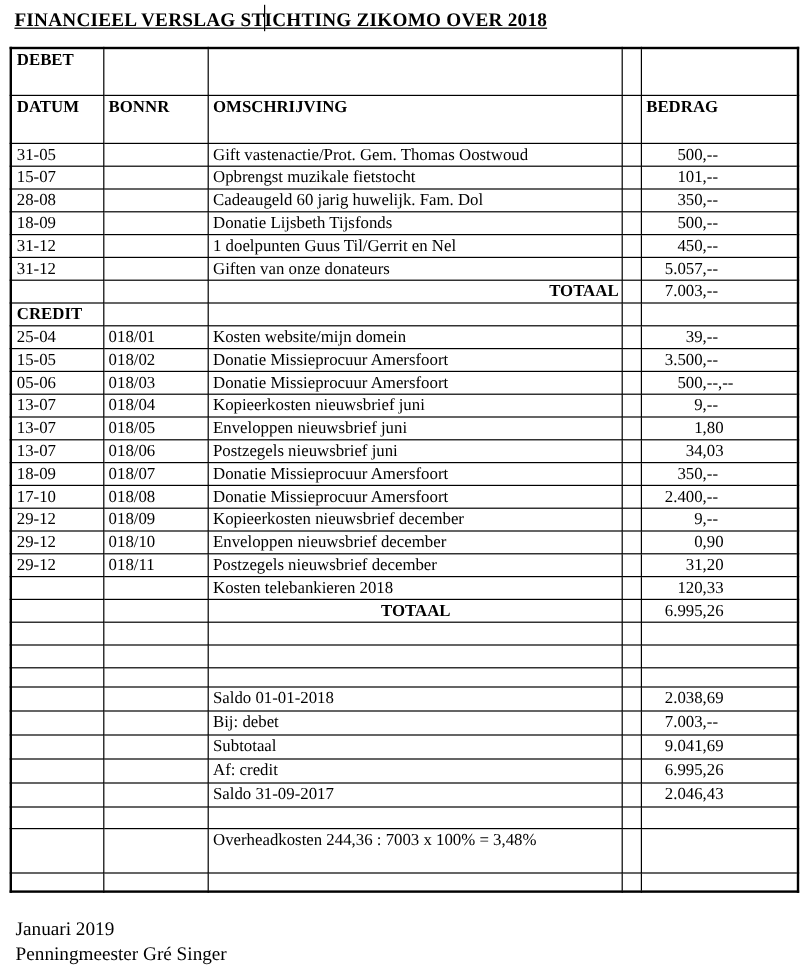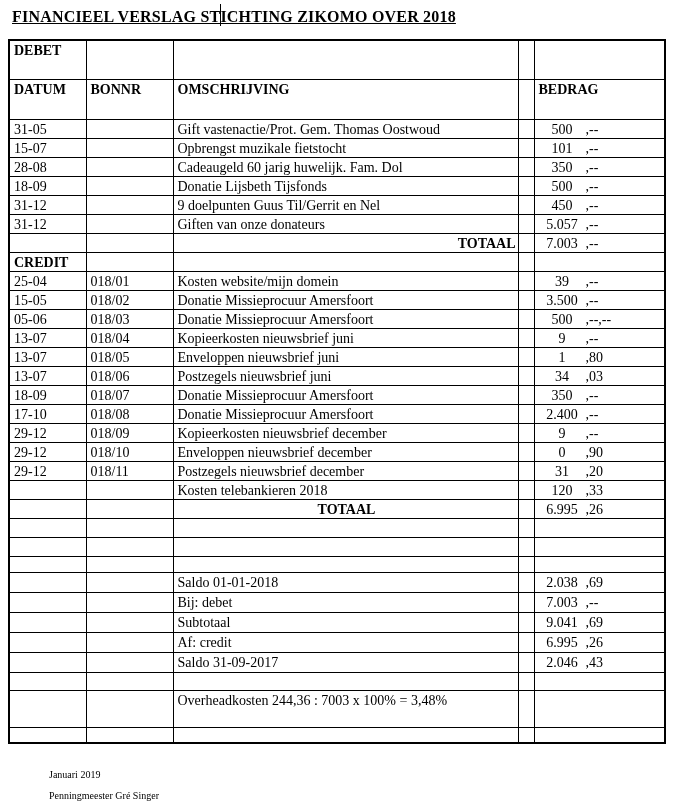--- a/index.html
+++ b/index.html
@@ -34,24 +34,24 @@
   tr.h20 { height:20px; }
   tr.h19 { height:19px; }
   tr.h18 { height:18px; }
   tr.h37 { height:37px; }
   tr.h16 { height:16px; }
   td.bold-cell { font-weight:bold; font-size:16px; padding-top:3px; }
   td.header-cell { font-weight:bold; font-size:16px; padding-top:4px; }
   td.totaal-right { font-weight:bold; font-size:16px; text-align:right; padding-right:75px; padding-top:0; line-height:18px; }
   td.totaal-center { font-weight:bold; font-size:16px; text-align:center; padding-top:0; line-height:18px; }
   td.bedrag-cell { padding-left:0; padding-right:0; }
-  .amt-int { display:inline-block; width:47px; text-align:center; }
+  .amt-int { display:inline-block; width:47px; text-align:right; }
   .doc-footer {
     position:absolute; left:13px; top:764px;
-    font-size:10px; line-height:21px;margin-left:36px;
+    font-size:16px; line-height:21px;
   }
 </style>
 </head>
 <body>
 
 <div class="doc-title">
   <span class="tpart">FINANCIEEL VERSLAG ST</span><span class="caret"></span><span class="tpart">ICHTING ZIKOMO OVER 2018</span>
 </div>
 
 <table class="ledger">
@@ -101,21 +101,21 @@
       <tr class="h19">
         <td>18-09</td>
         <td></td>
         <td>Donatie Lijsbeth Tijsfonds</td>
         <td></td>
         <td class="bedrag-cell"><span class="amt-int">500</span><span>,--</span></td>
       </tr>
       <tr class="h19">
         <td>31-12</td>
         <td></td>
-        <td>9 doelpunten Guus Til/Gerrit en Nel</td>
+        <td>1 doelpunten Guus Til/Gerrit en Nel</td>
         <td></td>
         <td class="bedrag-cell"><span class="amt-int">450</span><span>,--</span></td>
       </tr>
       <tr class="h19">
         <td>31-12</td>
         <td></td>
         <td>Giften van onze donateurs</td>
         <td></td>
         <td class="bedrag-cell"><span class="amt-int">5.057</span><span>,--</span></td>
       </tr>

